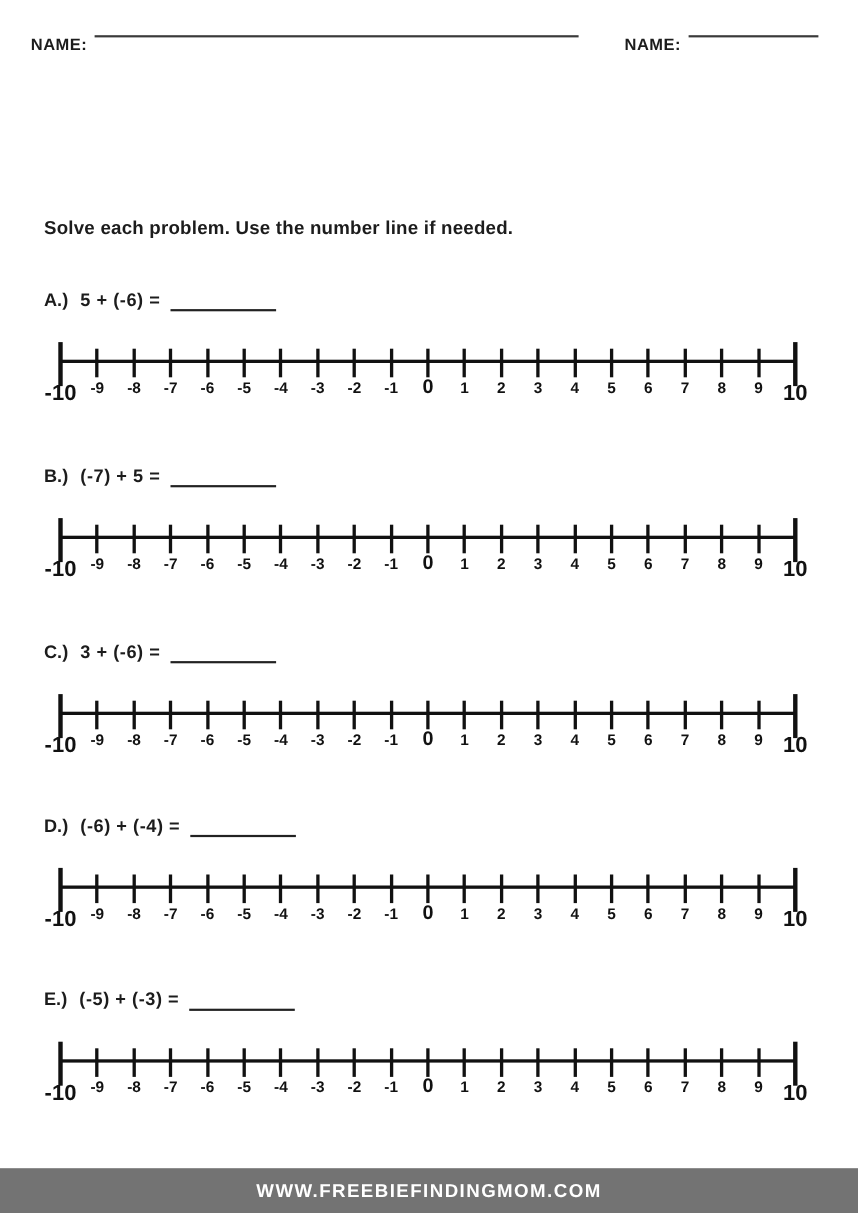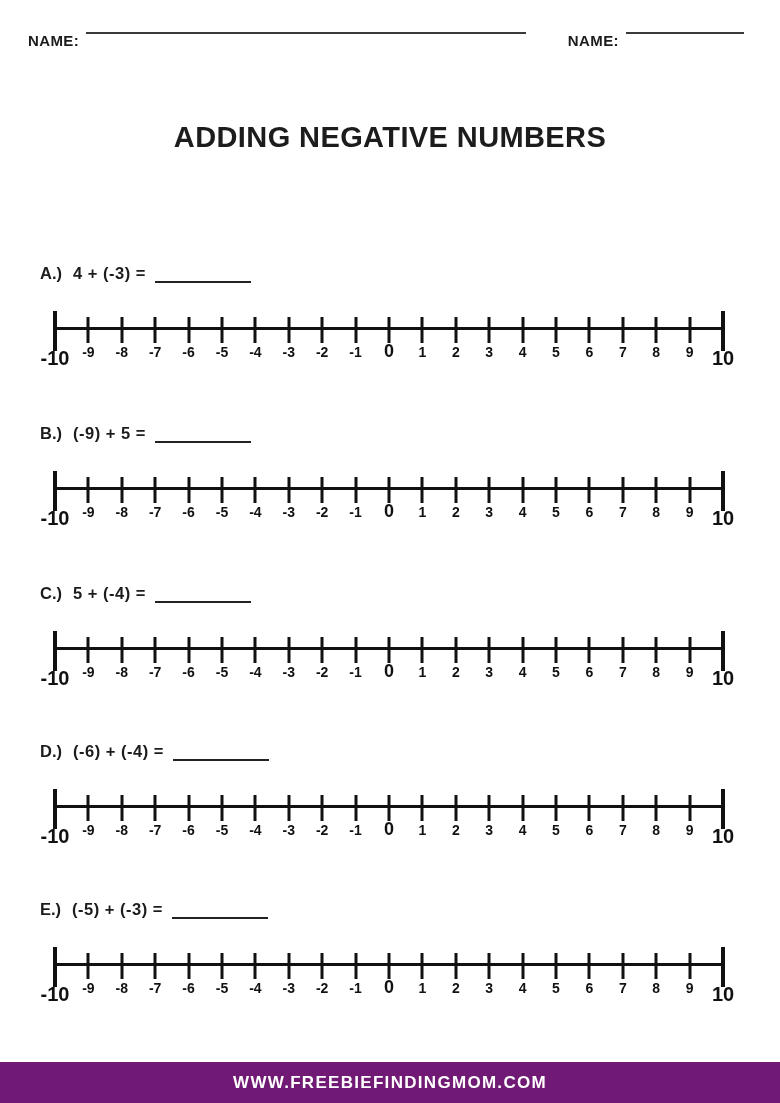--- a/index.html
+++ b/index.html
@@ -70,28 +70,28 @@
 
 <div class="page">
 
   <div class="header-row">
     <span class="field-label">NAME:</span>
     <div class="write-line name-line"></div>
     <span class="field-label">NAME:</span>
     <div class="write-line date-line"></div>
   </div>
 
-  <div class="title">ADDING NEGATIVE NUMBERS</div>
-
+
+  <div class="instructions">Solve each problem. Use the number line if needed.</div>
 
   <div class="problems" id="problems">
   <section class="problem">
     <div class="problem-row">
       <span class="p-label">A.)</span>
-      <span class="p-expr">4 + (-3) =</span>
+      <span class="p-expr">5 + (-6) =</span>
       <span class="blank"></span>
     </div>
     <div class="numberline">
           <div class="nl-line"></div>
           <div class="nl-tick end" style="left: 0%;"></div>
           <div class="nl-label end" style="left: 0%;">-10</div>
           <div class="nl-tick" style="left: 5%;"></div>
           <div class="nl-label" style="left: 5%;">-9</div>
           <div class="nl-tick" style="left: 10%;"></div>
           <div class="nl-label" style="left: 10%;">-8</div>
@@ -130,21 +130,21 @@
           <div class="nl-tick" style="left: 95%;"></div>
           <div class="nl-label" style="left: 95%;">9</div>
           <div class="nl-tick end" style="left: 100%;"></div>
           <div class="nl-label end" style="left: 100%;">10</div>
         </div>
   </section>
 
   <section class="problem">
     <div class="problem-row">
       <span class="p-label">B.)</span>
-      <span class="p-expr">(-9) + 5 =</span>
+      <span class="p-expr">(-7) + 5 =</span>
       <span class="blank"></span>
     </div>
     <div class="numberline">
           <div class="nl-line"></div>
           <div class="nl-tick end" style="left: 0%;"></div>
           <div class="nl-label end" style="left: 0%;">-10</div>
           <div class="nl-tick" style="left: 5%;"></div>
           <div class="nl-label" style="left: 5%;">-9</div>
           <div class="nl-tick" style="left: 10%;"></div>
           <div class="nl-label" style="left: 10%;">-8</div>
@@ -183,21 +183,21 @@
           <div class="nl-tick" style="left: 95%;"></div>
           <div class="nl-label" style="left: 95%;">9</div>
           <div class="nl-tick end" style="left: 100%;"></div>
           <div class="nl-label end" style="left: 100%;">10</div>
         </div>
   </section>
 
   <section class="problem">
     <div class="problem-row">
       <span class="p-label">C.)</span>
-      <span class="p-expr">5 + (-4) =</span>
+      <span class="p-expr">3 + (-6) =</span>
       <span class="blank"></span>
     </div>
     <div class="numberline">
           <div class="nl-line"></div>
           <div class="nl-tick end" style="left: 0%;"></div>
           <div class="nl-label end" style="left: 0%;">-10</div>
           <div class="nl-tick" style="left: 5%;"></div>
           <div class="nl-label" style="left: 5%;">-9</div>
           <div class="nl-tick" style="left: 10%;"></div>
           <div class="nl-label" style="left: 10%;">-8</div>
@@ -340,17 +340,17 @@
           <div class="nl-tick" style="left: 90%;"></div>
           <div class="nl-label" style="left: 90%;">8</div>
           <div class="nl-tick" style="left: 95%;"></div>
           <div class="nl-label" style="left: 95%;">9</div>
           <div class="nl-tick end" style="left: 100%;"></div>
           <div class="nl-label end" style="left: 100%;">10</div>
         </div>
   </section>
 </div>
 
-  <div class="footer" id="footer" style="background: #701a75; color: rgb(255, 255, 255);">
+  <div class="footer" id="footer" style="background: #737373; color: rgb(255, 255, 255);">
     <span>WWW.FREEBIEFINDINGMOM.COM</span>
   </div>
 
 </div>
 
 </body></html>

